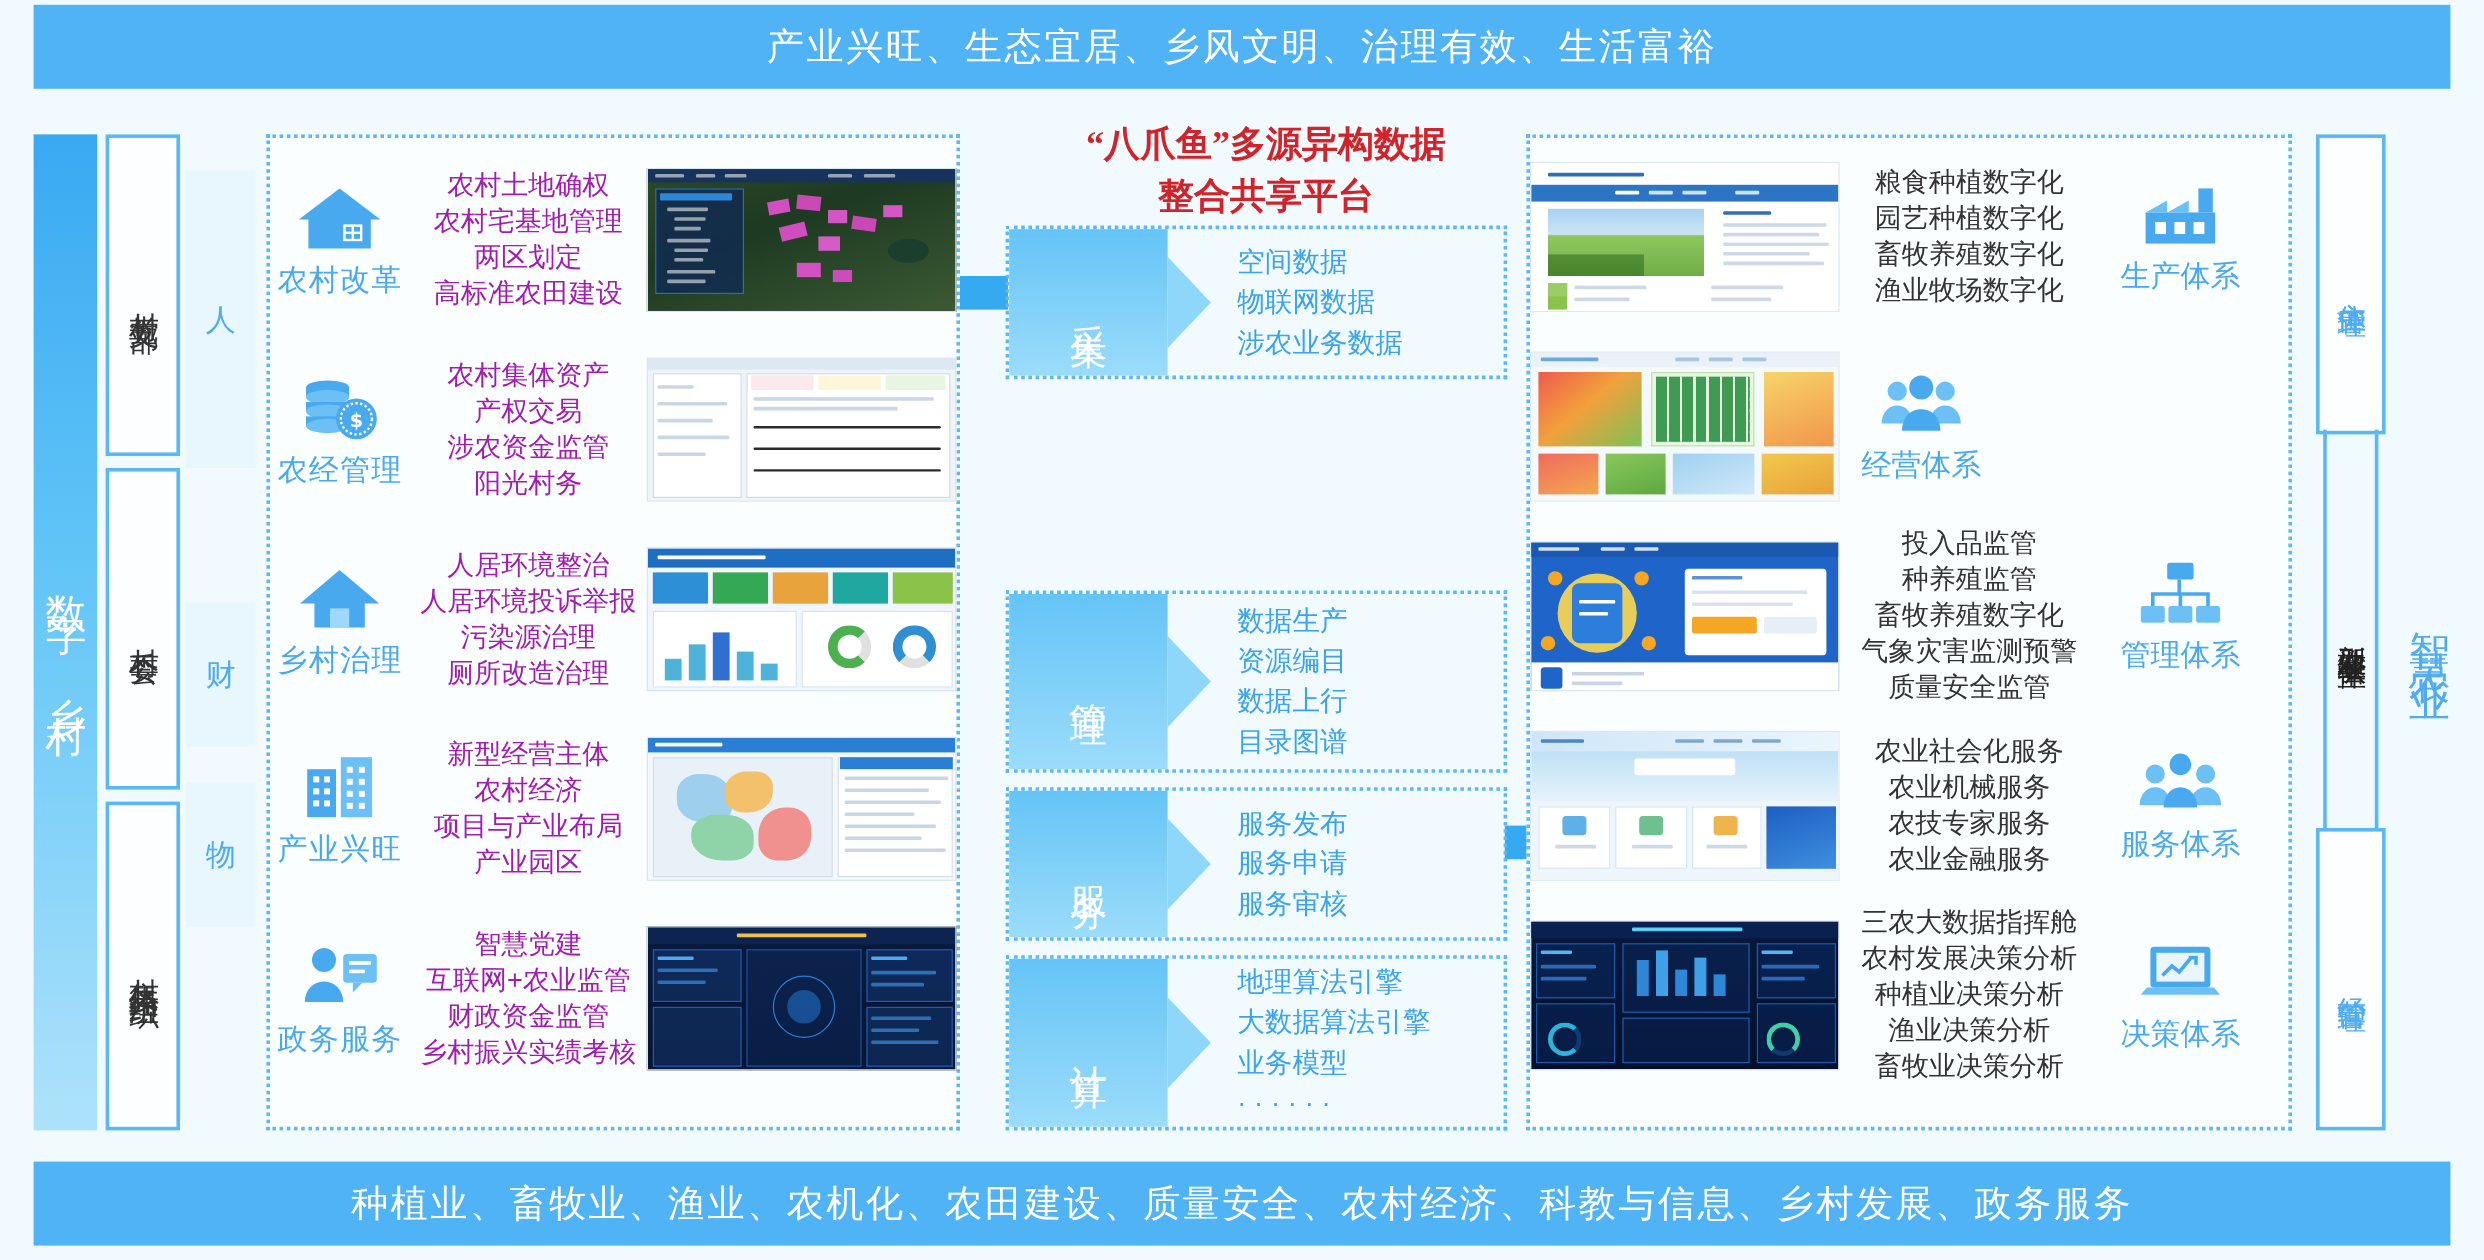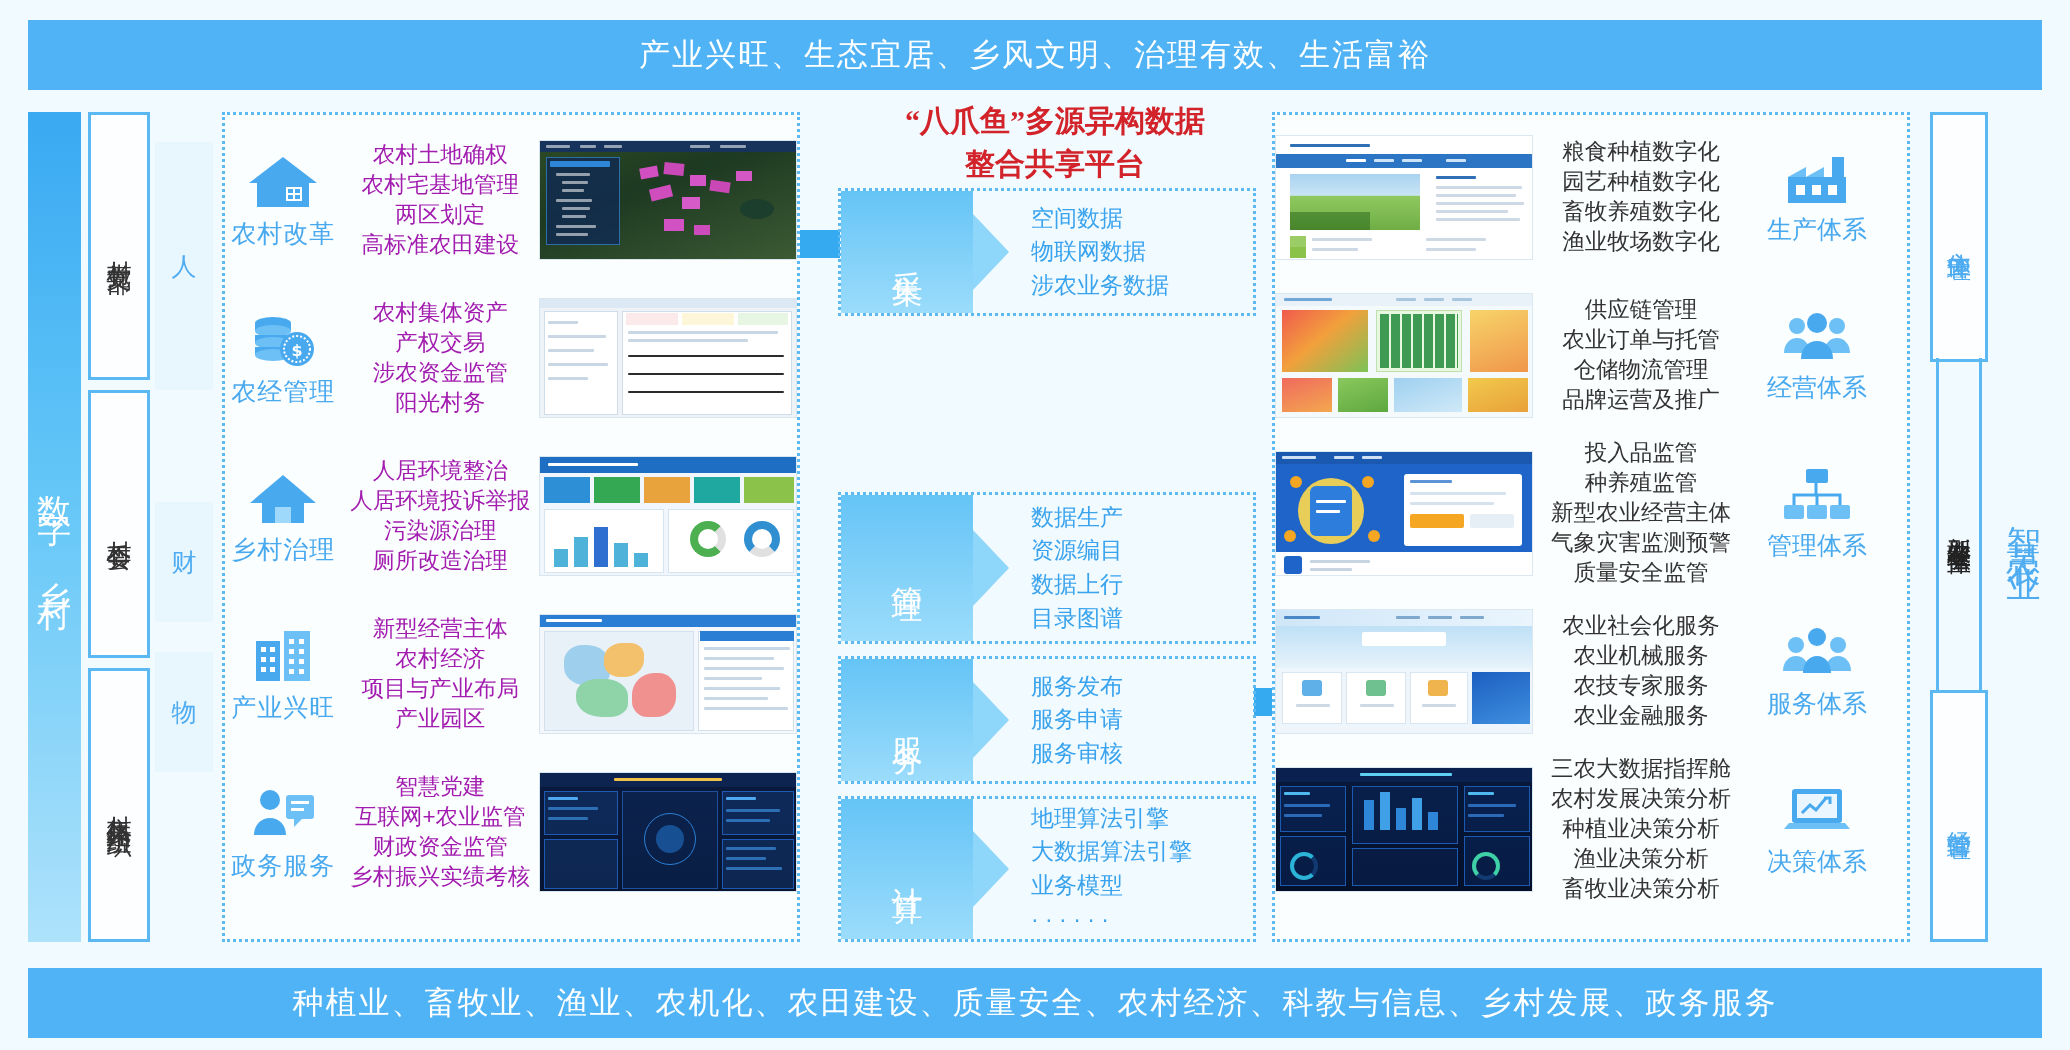--- a/index.html
+++ b/index.html
@@ -12,21 +12,21 @@
   }
   .root { position:absolute; inset:0; background:#f1fafe; }
 
   
   .banner {
     position:absolute; left:28px; right:28px; height:70px;
     background:#4fb3f5; color:#fff;
     display:flex; align-items:center; justify-content:center;
     font-size:31px; letter-spacing:2px; font-weight:500;
   }
-  .banner.top { top:20px; }
+  .banner.top { top:4px; }
   .banner.bottom { bottom:12px; height:70px; font-size:31px; }
 
   
   .left-rail {
     position:absolute; left:28px; top:112px; width:53px; height:830px;
     background:linear-gradient(180deg,#39a9f2 0%, #63c6f7 45%, #aee2fb 100%);
     display:flex; align-items:center; justify-content:center;
   }
   .vtext {
     writing-mode:vertical-rl; text-orientation:upright;
@@ -517,24 +517,20 @@
         <div class="bar" style="left:176px;top:4px;width:20px;background:#a8c6de"></div>
         <div class="sk" style="left:6px;top:16px;width:86px;height:62px;background:linear-gradient(140deg,#f05a4e,#f2a03c 45%,#7cc257)"></div>
         <div class="sk" style="left:100px;top:16px;width:86px;height:62px;background:#e8f7e0;border:1px solid #bfe0ad"></div>
         <div class="sk" style="left:104px;top:20px;width:78px;height:54px;background:repeating-linear-gradient(90deg,#3f9b54 0 9px,#e8f7e0 9px 11px),repeating-linear-gradient(0deg,#3f9b54 0 7px,#e8f7e0 7px 9px)"></div>
         <div class="sk" style="left:194px;top:16px;width:58px;height:62px;background:linear-gradient(160deg,#f7d46a,#f0964a)"></div>
         <div class="sk" style="left:6px;top:84px;width:50px;height:34px;background:linear-gradient(160deg,#f06a5e,#f3a84e)"></div>
         <div class="sk" style="left:62px;top:84px;width:50px;height:34px;background:linear-gradient(160deg,#8ac85c,#5da840)"></div>
         <div class="sk" style="left:118px;top:84px;width:68px;height:34px;background:linear-gradient(160deg,#9fd0f0,#cfe9f8)"></div>
         <div class="sk" style="left:192px;top:84px;width:60px;height:34px;background:linear-gradient(160deg,#f2c94c,#e8a13a)"></div>
       </div>
-      <div class="rdesc">供应链管理
-农业订单与托管
-仓储物流管理
-品牌运营及推广</div>
       <div class="ricon">
         <svg width="74" height="60" viewBox="0 0 74 60">
           <circle cx="17" cy="19" r="8" fill="#6dc0f5"></circle>
           <path d="M4 46c0-9 6-15 13-15s13 6 13 15z" fill="#6dc0f5"></path>
           <circle cx="57" cy="19" r="8" fill="#6dc0f5"></circle>
           <path d="M44 46c0-9 6-15 13-15s13 6 13 15z" fill="#6dc0f5"></path>
           <circle cx="37" cy="16" r="10" fill="#49a9ef"></circle>
           <path d="M21 52c0-11 7-18 16-18s16 7 16 18z" fill="#49a9ef"></path>
         </svg>
         <span class="flabel">经营体系</span>
@@ -562,21 +558,21 @@
         <div class="bar" style="left:134px;top:50px;width:84px;background:#d6e2ee"></div>
         <div class="sk" style="left:134px;top:62px;width:54px;height:14px;background:#f5a623;border-radius:2px"></div>
         <div class="sk" style="left:194px;top:62px;width:44px;height:14px;background:#e6eef6;border-radius:2px"></div>
         <div class="sk" style="left:0;top:100px;right:0;height:25px;background:#fff"></div>
         <div class="sk" style="left:8px;top:104px;width:18px;height:18px;background:#1f64c8;border-radius:3px"></div>
         <div class="bar" style="left:34px;top:108px;width:60px;background:#c7d5e3"></div>
         <div class="bar" style="left:34px;top:116px;width:42px;background:#c7d5e3"></div>
       </div>
       <div class="rdesc">投入品监管
 种养殖监管
-新型农业经营主体
+畜牧养殖数字化
 气象灾害监测预警
 质量安全监管</div>
       <div class="ricon">
         <svg width="74" height="60" viewBox="0 0 74 60">
           <rect x="26" y="4" width="22" height="14" rx="2" fill="#49a9ef"></rect>
           <rect x="4" y="40" width="20" height="14" rx="2" fill="#6dc0f5"></rect>
           <rect x="27" y="40" width="20" height="14" rx="2" fill="#6dc0f5"></rect>
           <rect x="50" y="40" width="20" height="14" rx="2" fill="#6dc0f5"></rect>
           <path d="M36 18 v12 M14 40 v-10 h46 v10 M37 30 v10" stroke="#49a9ef" stroke-width="3" fill="none"></path>
         </svg>

